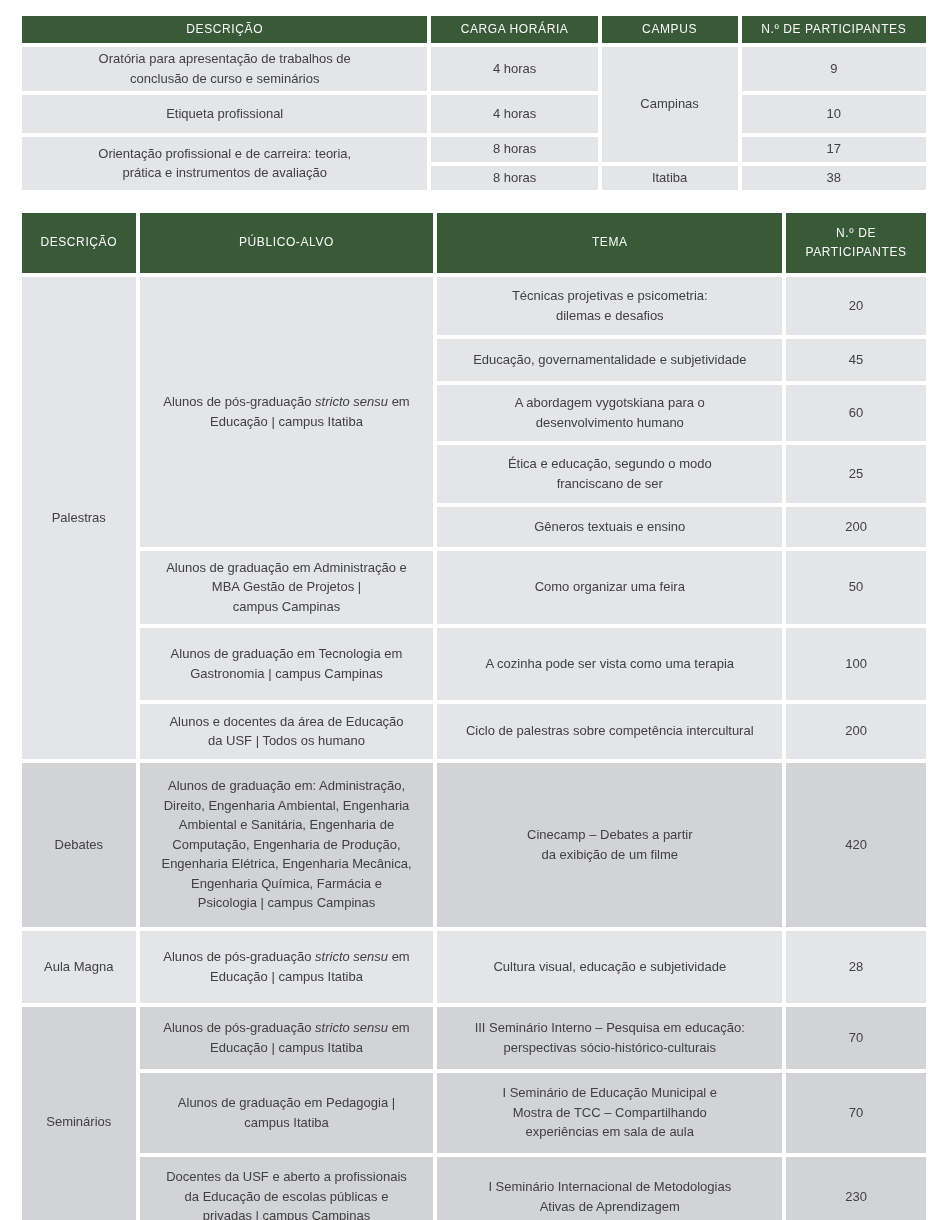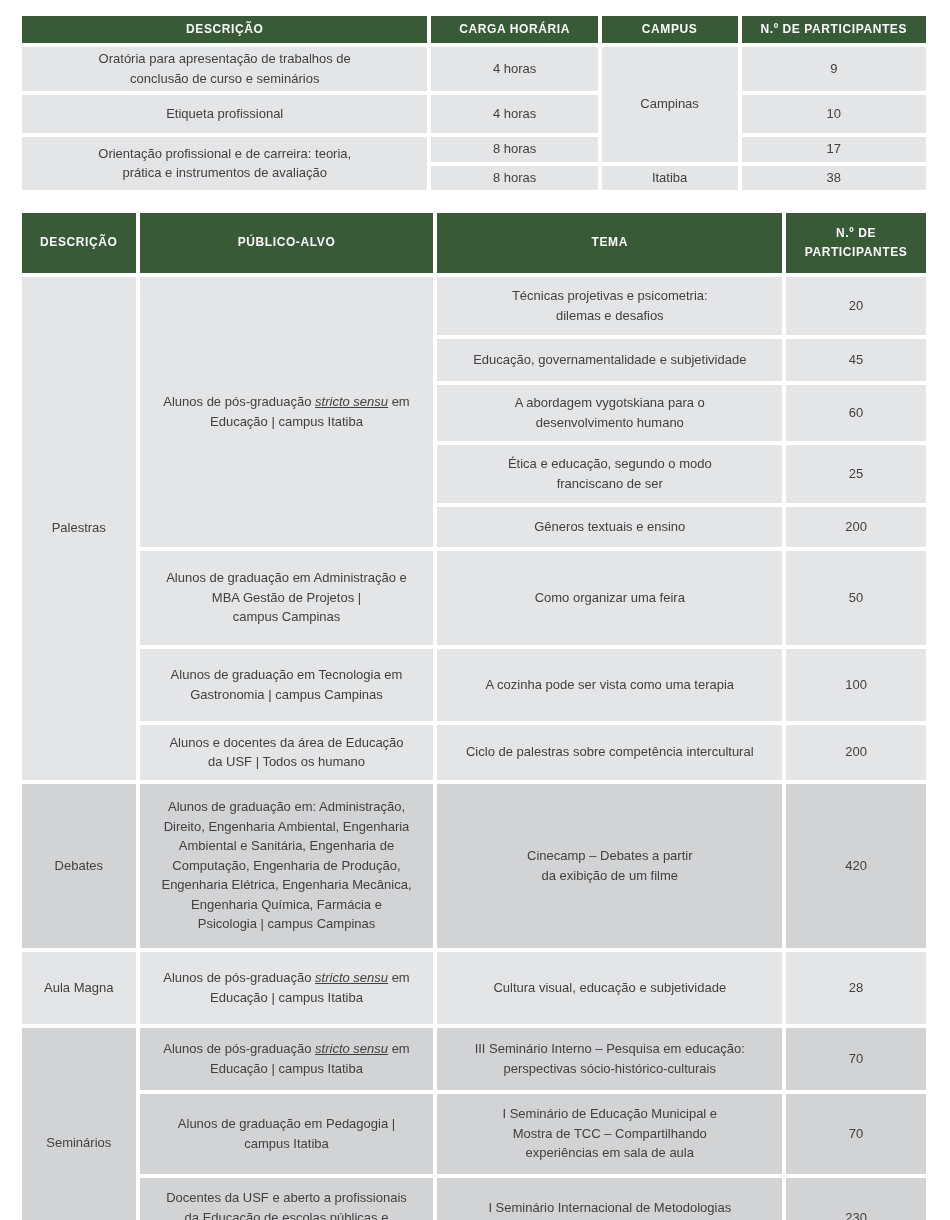--- a/index.html
+++ b/index.html
@@ -14,33 +14,33 @@
   body{
     width:950px;height:1220px;overflow:hidden;background:#ffffff;
     font-family:"Liberation Sans", sans-serif;color:var(--body_text);
   }
   .page{padding:12px 18px 0 18px;}
   table{border-collapse:separate;border-spacing:4px;table-layout:fixed;}
   #table1{width:912px;}
   #table2{width:912px;margin-top:15px;}
   th{
     background:var(--header_bg);color:var(--header_text);
-    font-weight:700;font-size:12px;letter-spacing:0.6px;
+    font-weight:400;font-size:12px;letter-spacing:0.6px;
     text-align:center;vertical-align:middle;white-space:pre-line;
     padding:4px 6px;line-height:1.55;
   }
   td{
     text-align:center;vertical-align:middle;
     font-size:13px;line-height:1.5;white-space:pre-line;
     padding:4px 10px;
   }
   #table1 td{padding:2px 10px;}
   .lt{background:var(--row_light);}
   .dk{background:var(--row_dark);text-align:center;}
-  em{font-style:italic;text-decoration:underline;}
+  em{font-style:italic;}
 </style>
 </head>
 <body>
 
 <div class="page">
 
   <table id="table1">
     <colgroup>
       <col style="width:400px">
         <col style="width:164px">
@@ -114,21 +114,21 @@
     </tr>
     <tr style="height:58px">
       <td class="lt">Ética e educação, segundo o modo
 franciscano de ser</td>
       <td class="lt">25</td>
     </tr>
     <tr style="height:40px">
       <td class="lt">Gêneros textuais e ensino</td>
       <td class="lt">200</td>
     </tr>
-    <tr style="height:94px">
+    <tr style="height:73px">
       <td class="lt">Alunos de graduação em Administração e
 MBA Gestão de Projetos |
 campus Campinas</td>
       <td class="lt">Como organizar uma feira</td>
       <td class="lt">50</td>
     </tr>
     <tr style="height:72px">
       <td class="lt">Alunos de graduação em Tecnologia em
 Gastronomia | campus Campinas</td>
       <td class="lt">A cozinha pode ser vista como uma terapia</td>

